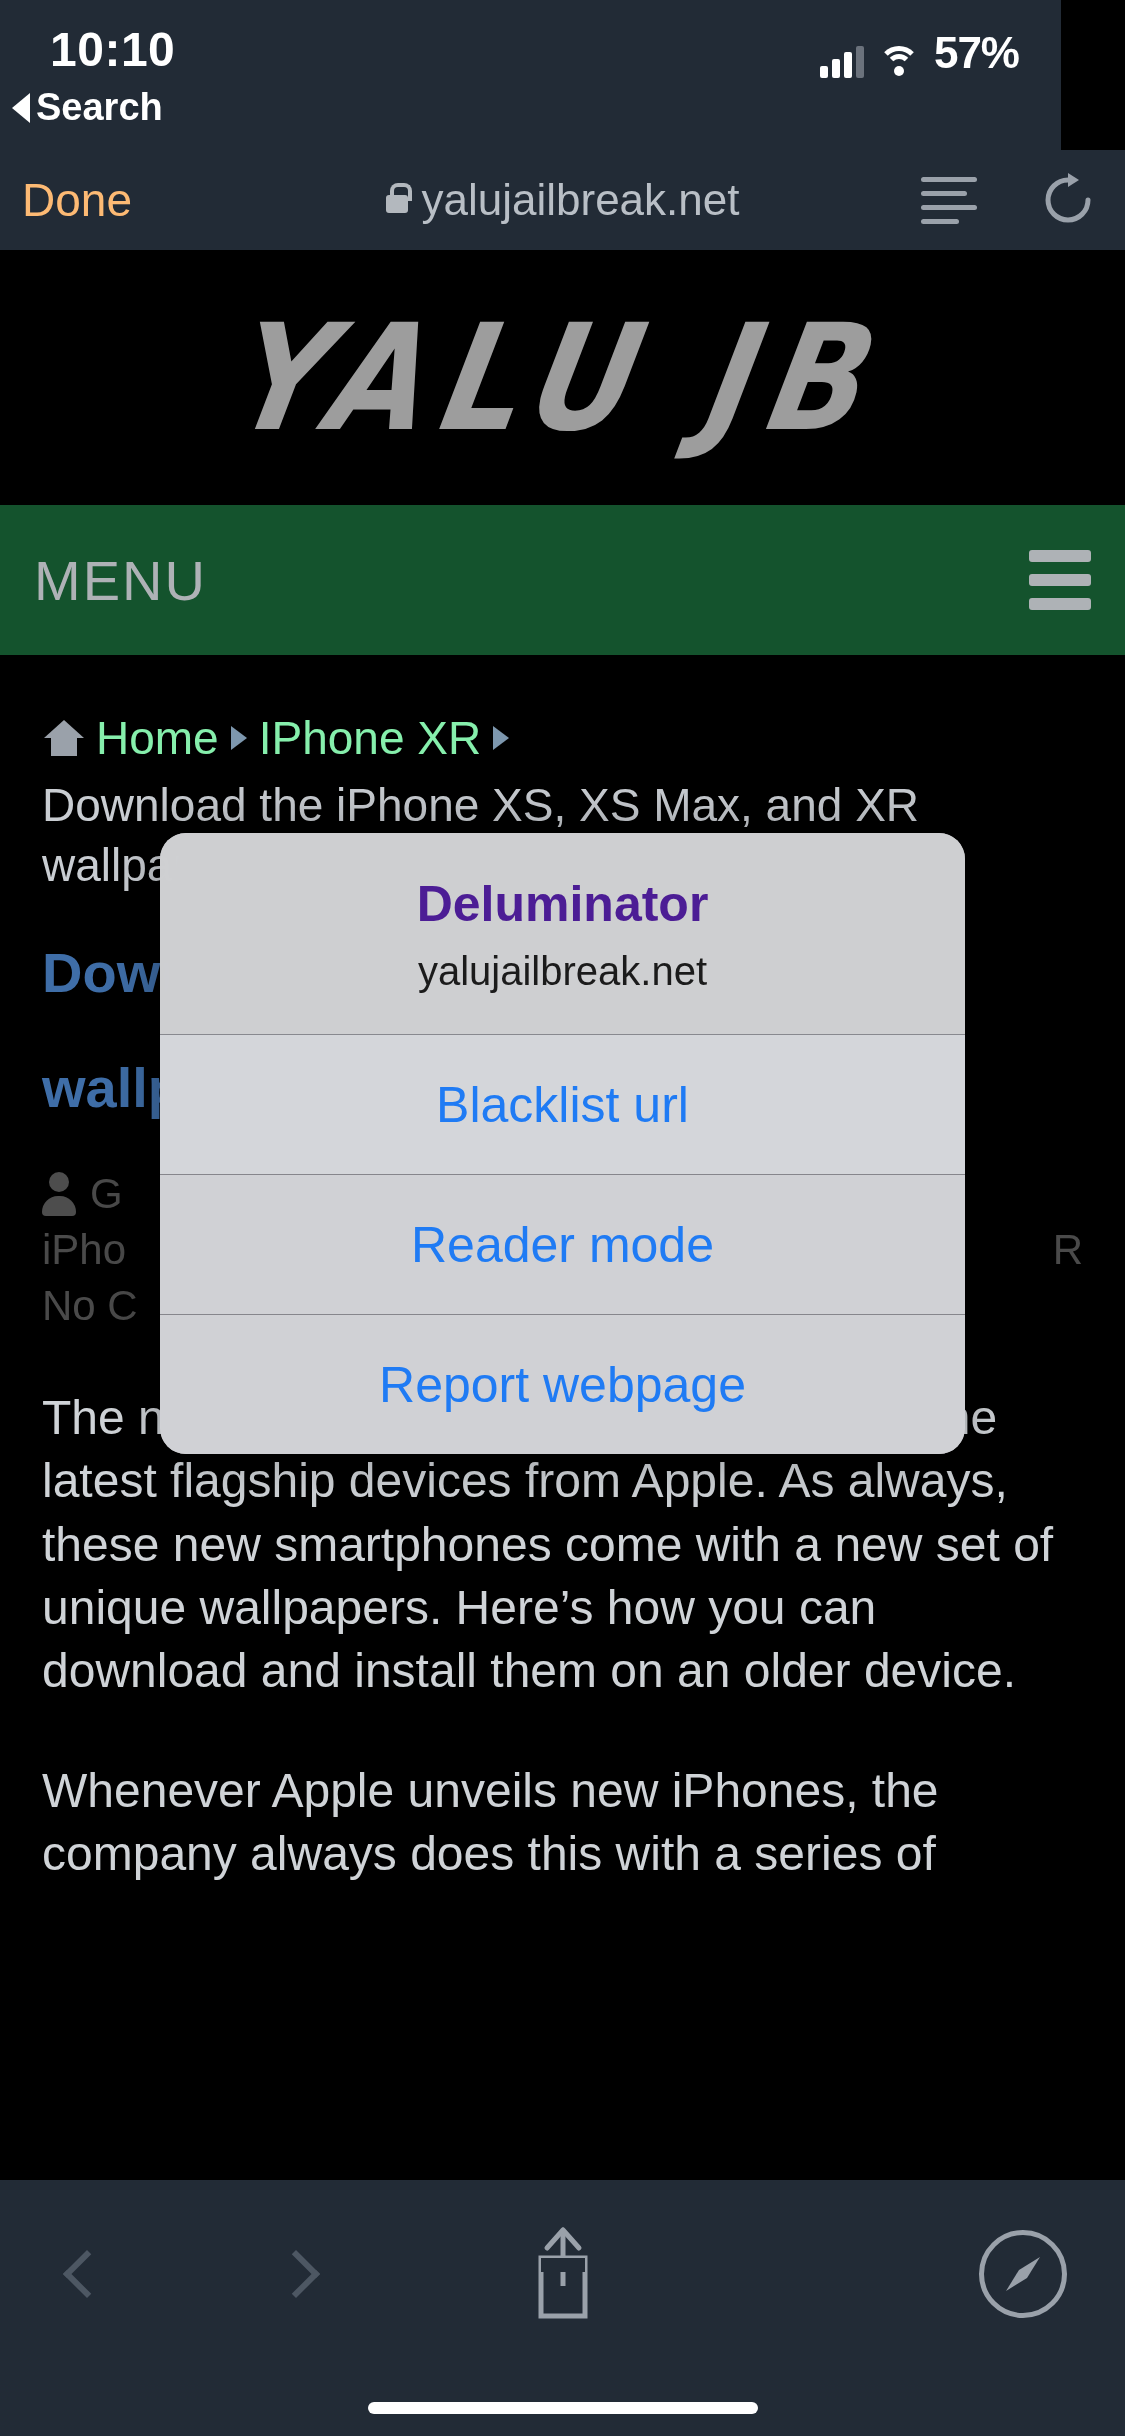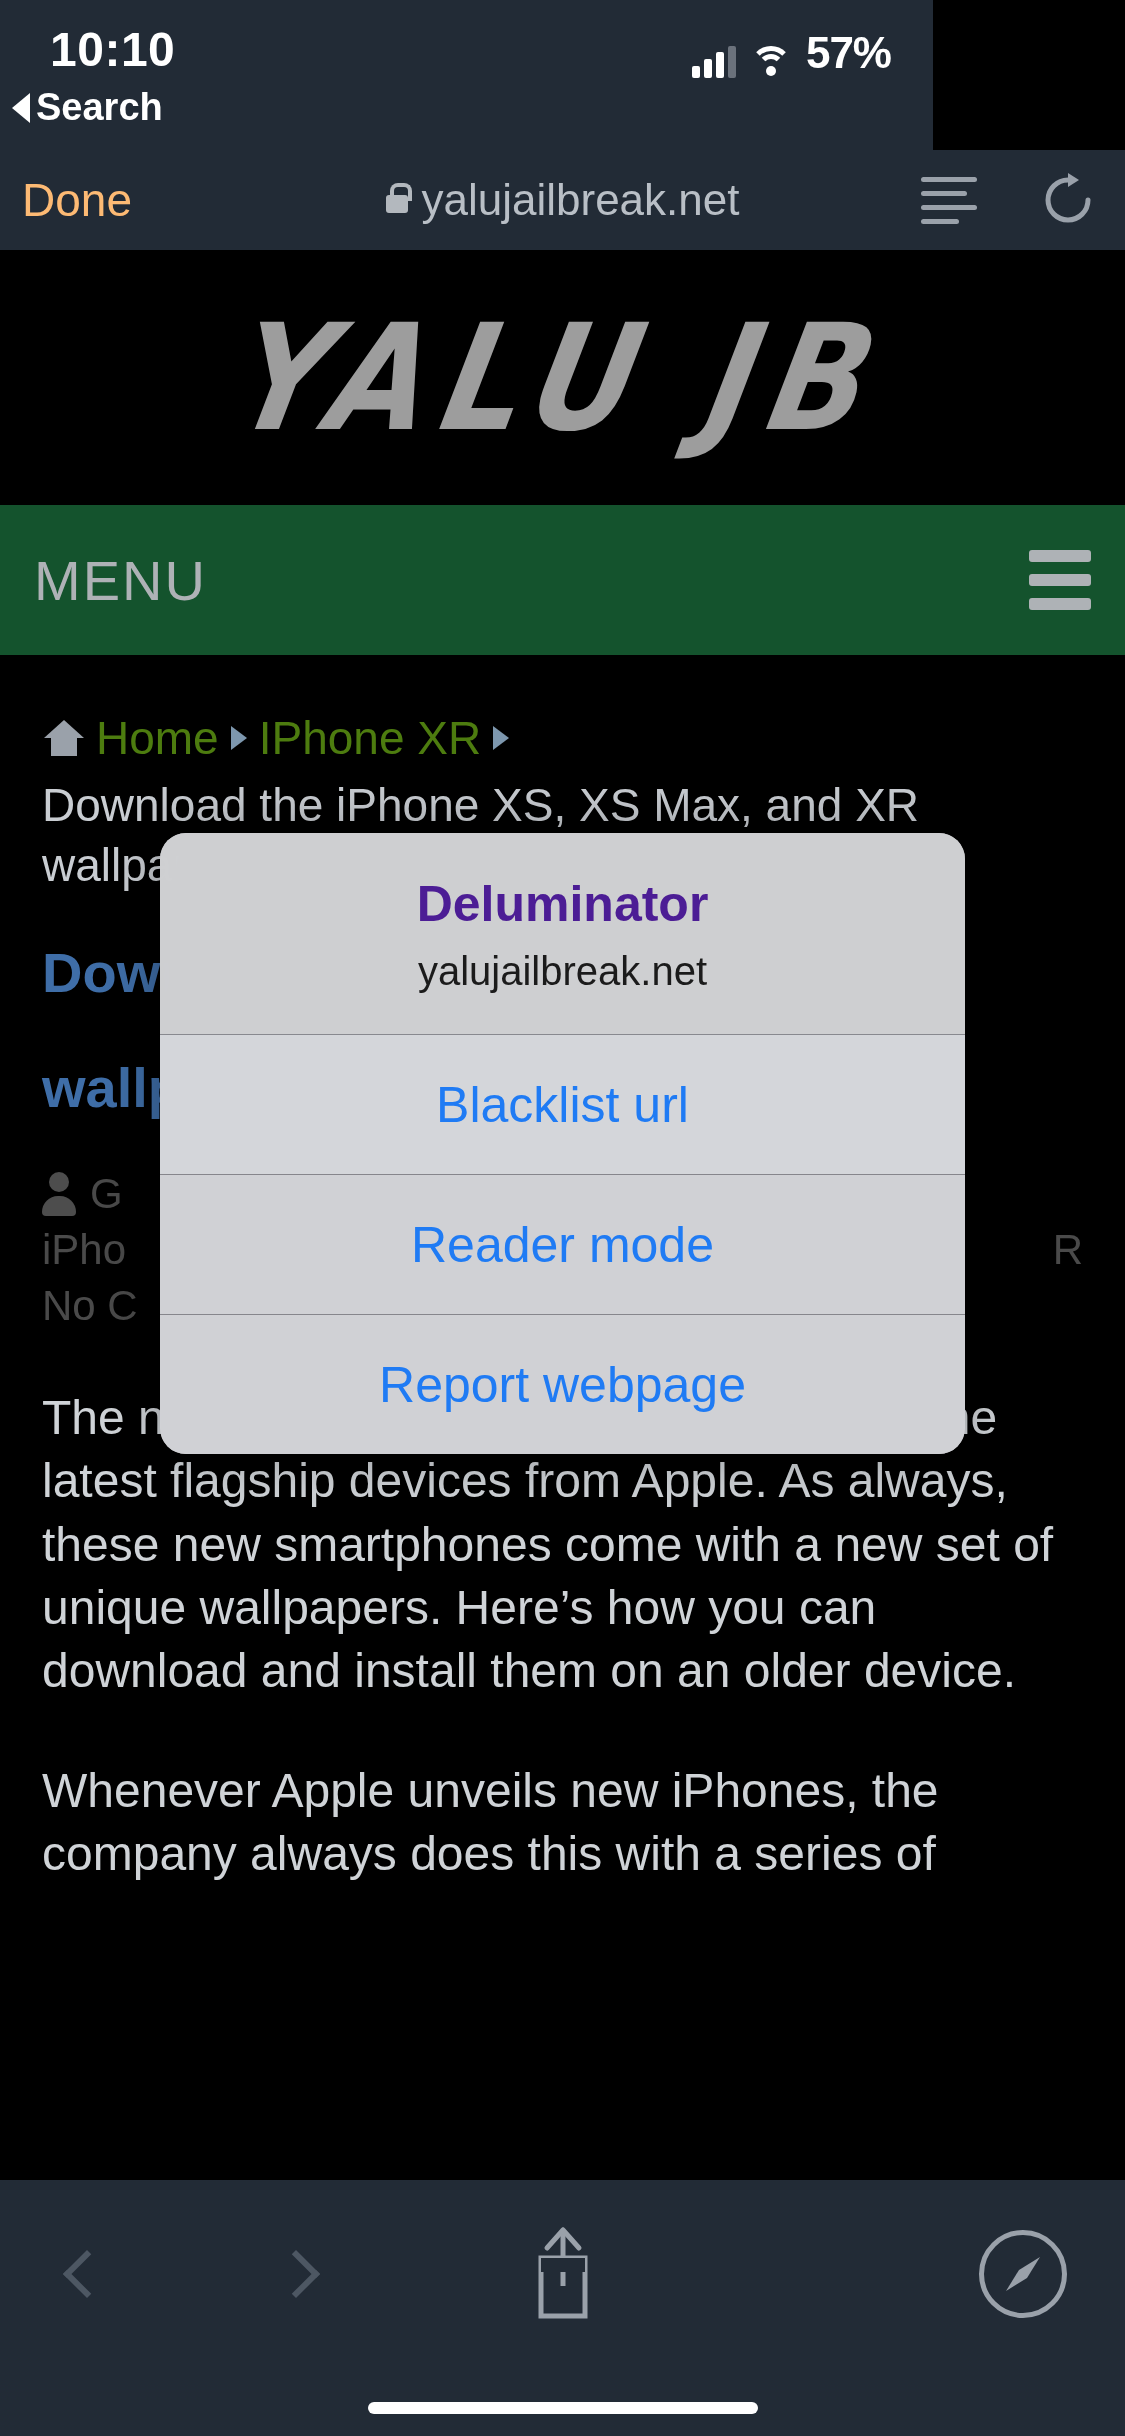--- a/index.html
+++ b/index.html
@@ -6,21 +6,21 @@
   html,body { width:1125px; height:2436px; }
   body {
     font-family:"Liberation Sans", sans-serif;
     background:#000;
     overflow:hidden;
     position:relative;
   }
 
   
   .statusbar{
-    position:absolute; top:0; left:0; width:933px; height:150px;
+    position:absolute; top:0; left:0; width:1061px; height:150px;
     background:#222b36; color:#fff;
   }
   .sb-time{
     position:absolute; left:50px; top:22px;
     font-size:48px; font-weight:600; letter-spacing:0.5px;
   }
   .sb-back{
     position:absolute; left:12px; top:86px;
     font-size:38px; font-weight:700; color:#fff;
     display:flex; align-items:center; gap:6px;
@@ -98,21 +98,21 @@
     display:flex; align-items:center; justify-content:space-between;
     padding:6px 34px;
   }
   .menu-label{ font-size:56px; color:#aeb2b6; letter-spacing:2px;}
   .hamburger i{ display:block; width:62px; height:12px; background:#aeb2b6;
      border-radius:3px; margin-bottom:12px;}
   .hamburger i:last-child{margin-bottom:0;}
 
   .crumbs{
     display:flex; align-items:center; gap:12px;
-    padding:56px 0 0 44px; color:#4d7c0f; font-size:46px;
+    padding:56px 0 0 44px; color:#86efac; font-size:46px;
   }
   .home-icon{ width:40px;height:36px; position:relative; display:inline-block;}
   .home-icon:before{
     content:""; position:absolute; left:0; top:0;
     border-left:20px solid transparent; border-right:20px solid transparent;
     border-bottom:18px solid #9aa1aa;
   }
   .home-icon:after{
     content:""; position:absolute; left:7px; top:17px;
     width:26px;height:19px;background:#9aa1aa;

